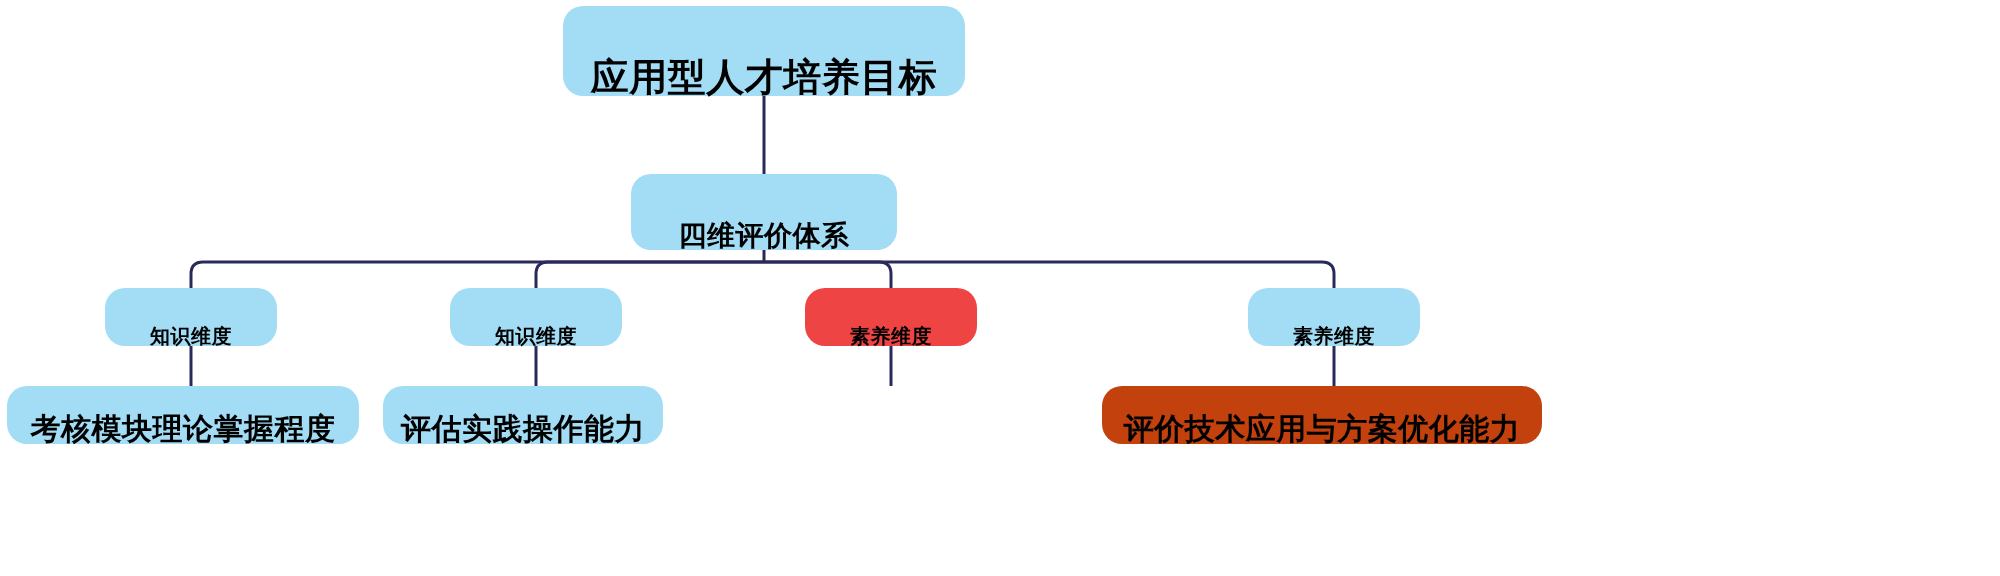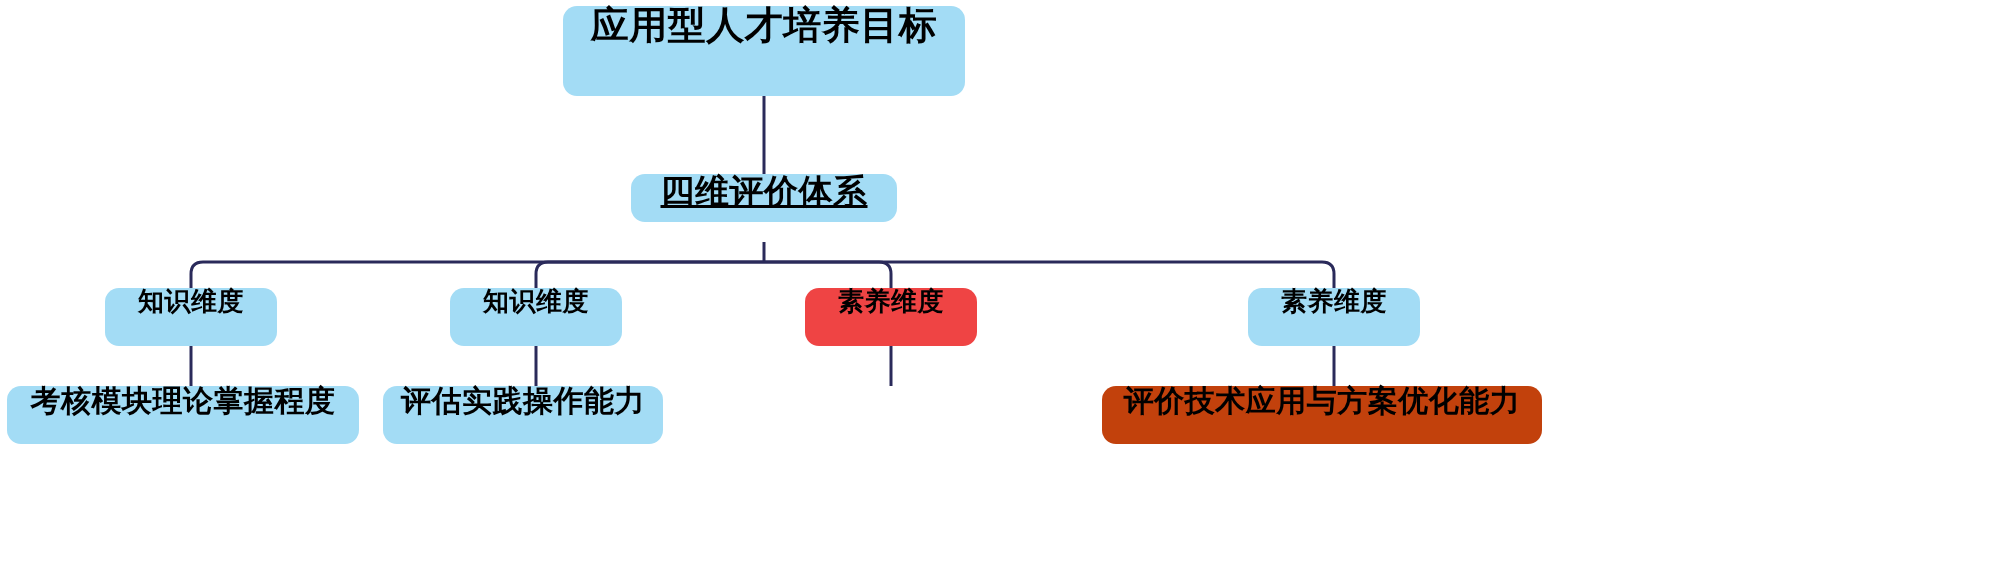--- a/index.html
+++ b/index.html
@@ -20,24 +20,24 @@
   #edge-layer {
     position: absolute;
     left: 0; top: 0;
     width: 2000px;
     height: 576px;
     pointer-events: none;
   }
   .node {
     position: absolute;
     display: flex;
-    align-items: flex-start;
+    align-items: flex-end;
     justify-content: center;
     background: #a3dcf5;
-    border-radius: 14px;
+    border-radius: 20px;
     color: #000000;
     font-weight: 700;
     letter-spacing: 0.5px;
     white-space: nowrap;
     line-height: 1;
     text-align: center;
   }
 
   
   .node--root {
@@ -46,30 +46,29 @@
     width: 402px;
     height: 90px;
     font-size: 38px;
   }
 
   
   .node--system {
     left: 631px;
     top: 174px;
     width: 266px;
-    height: 48px;
-    font-size: 34px;
-    text-decoration: underline;
+    height: 76px;
+    font-size: 28px;
   }
 
   
   .node--dim {
     top: 288px;
     height: 58px;
-    font-size: 26px;
+    font-size: 20px;
   }
   .node--dim-0 { left: 105px;  width: 172px; }
   .node--dim-1 { left: 450px;  width: 172px; }
   .node--dim-2 { left: 805px;  width: 172px; }
   .node--dim-3 { left: 1248px; width: 172px; }
 
   
   .node--leaf {
     top: 386px;
     height: 58px;

